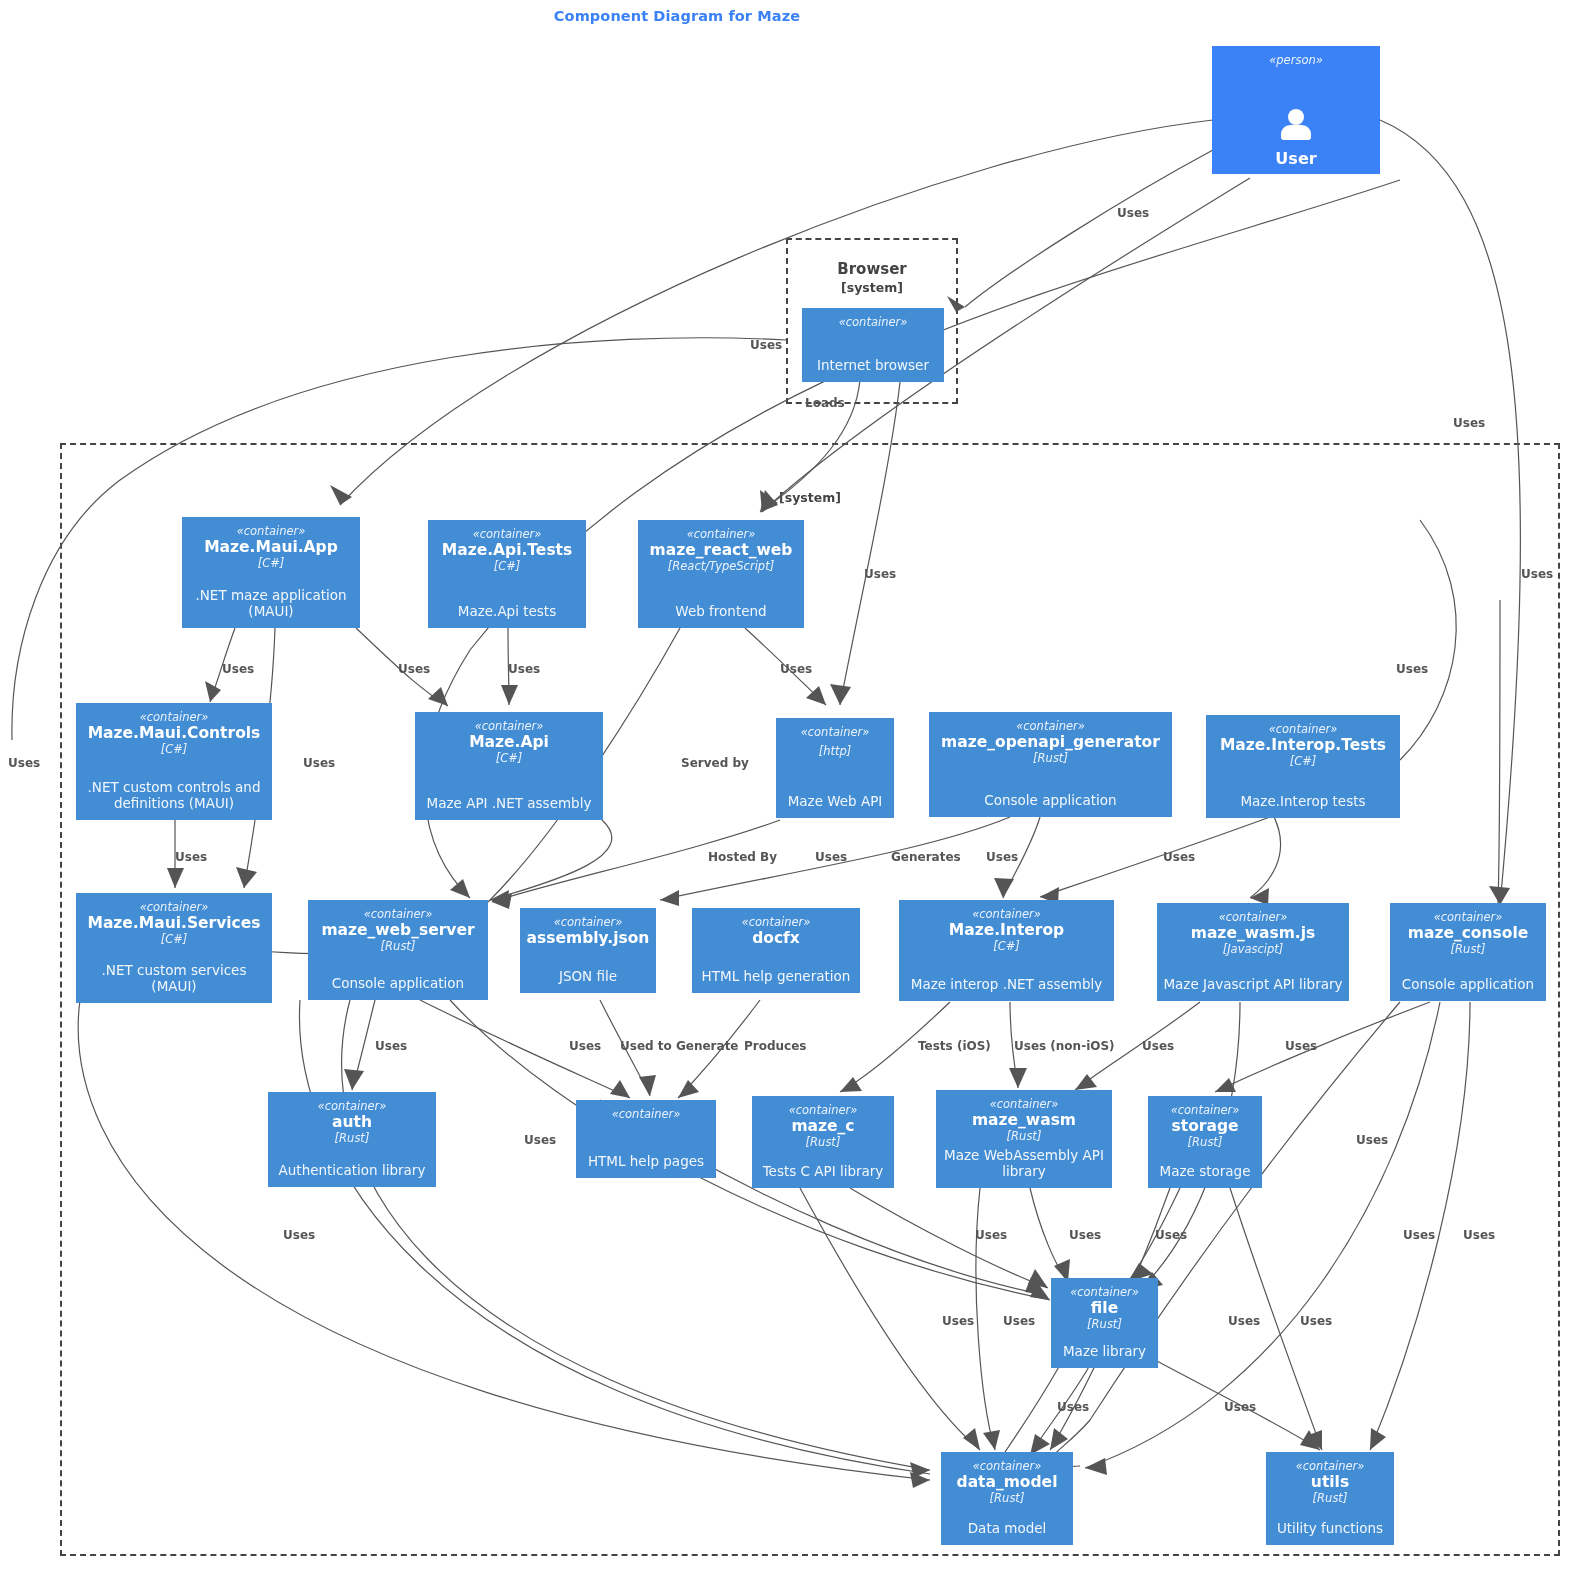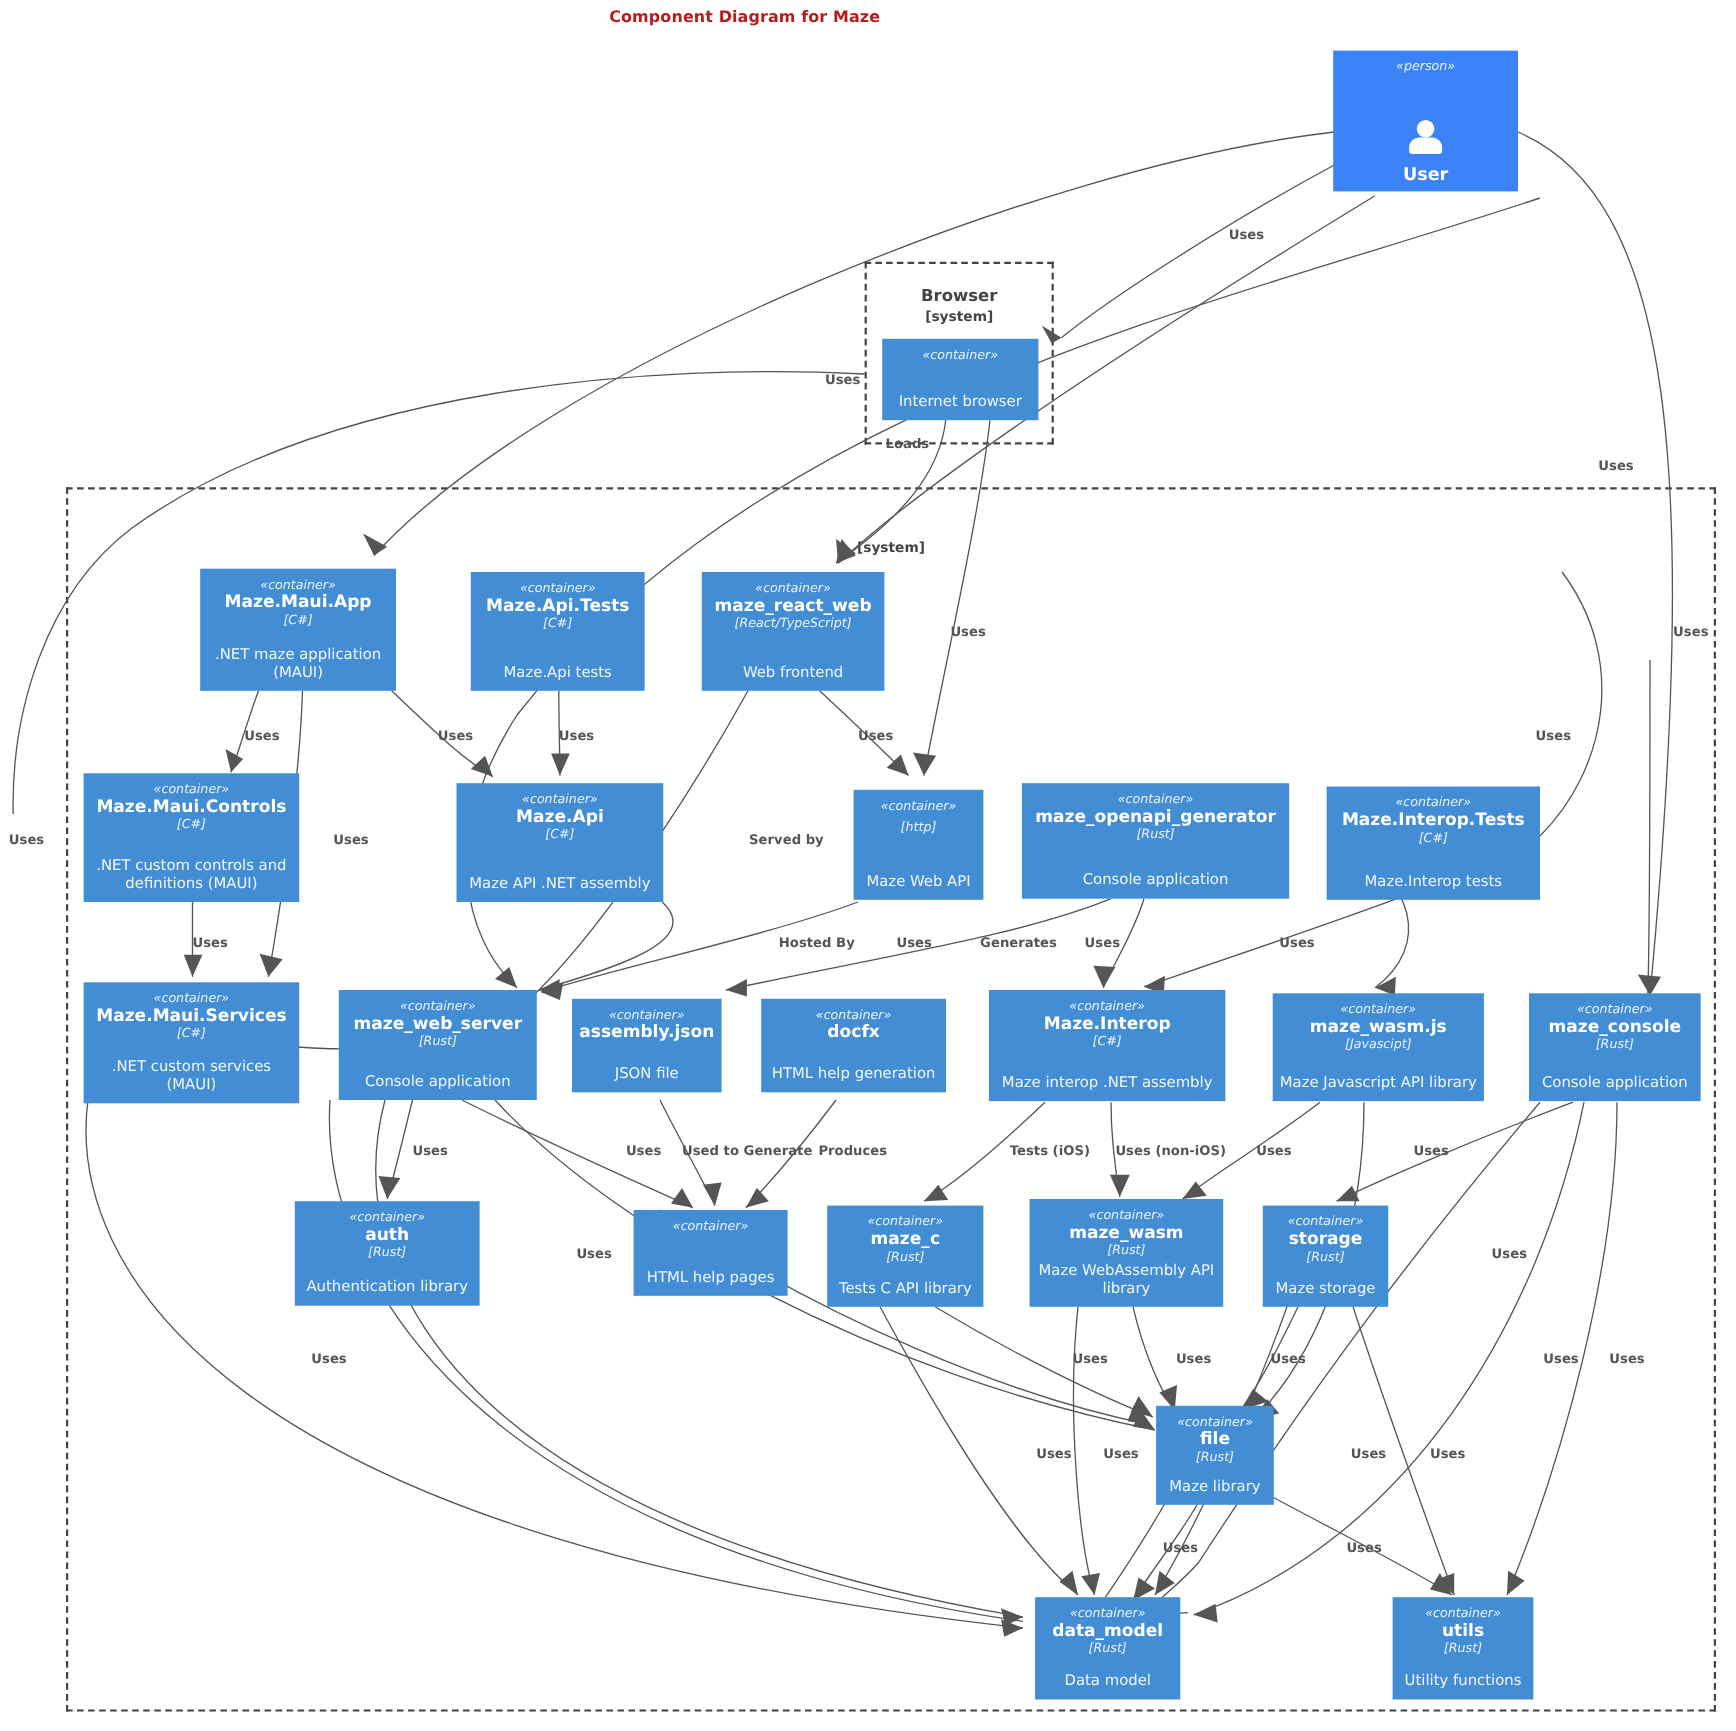--- a/index.html
+++ b/index.html
@@ -2,21 +2,21 @@
 <html><head>
 <meta charset="utf-8">
 <style>
   html,body{margin:0;padding:0;background:#ffffff;}
   body{width:1578px;height:1574px;position:relative;
        font-family:"DejaVu Sans","Liberation Sans",sans-serif;
        -webkit-font-smoothing:antialiased;}
   #canvas{position:absolute;left:0;top:0;width:1578px;height:1574px;overflow:hidden;}
 
   #title{position:absolute;left:0;top:8px;width:1354px;text-align:center;
-         font-size:14.5px;font-weight:bold;color:#b91c1c;letter-spacing:.1px;}
+         font-size:14.5px;font-weight:bold;color:#3b82f6;letter-spacing:.1px;}
 
   svg.edges{position:absolute;left:0;top:0;width:1578px;height:1574px;
             pointer-events:none;}
   svg.edges path{fill:none;stroke:#555555;stroke-width:1.2px;}
   svg.edges polygon{fill:#555555;stroke:none;}
 
   .boundary{position:absolute;border:2px dashed #444;box-sizing:border-box;}
   .boundary .b-title{position:absolute;left:0;width:100%;text-align:center;
        font-size:15px;font-weight:bold;color:#444;}
   .boundary .b-sub{position:absolute;left:0;width:100%;text-align:center;

